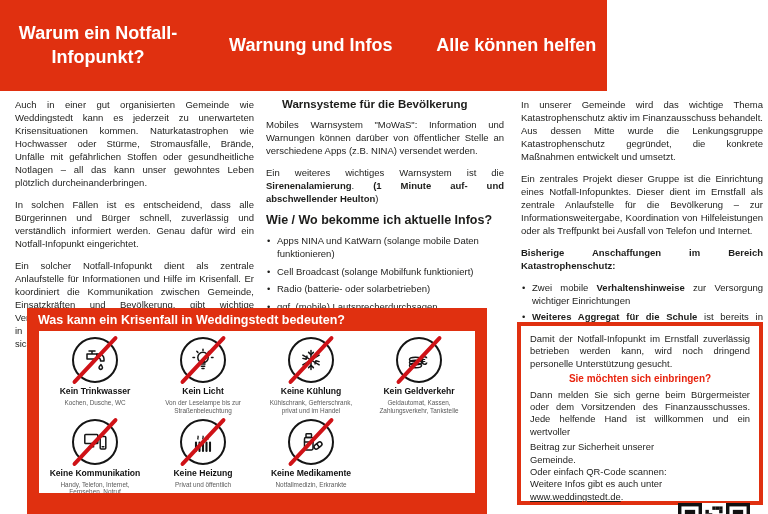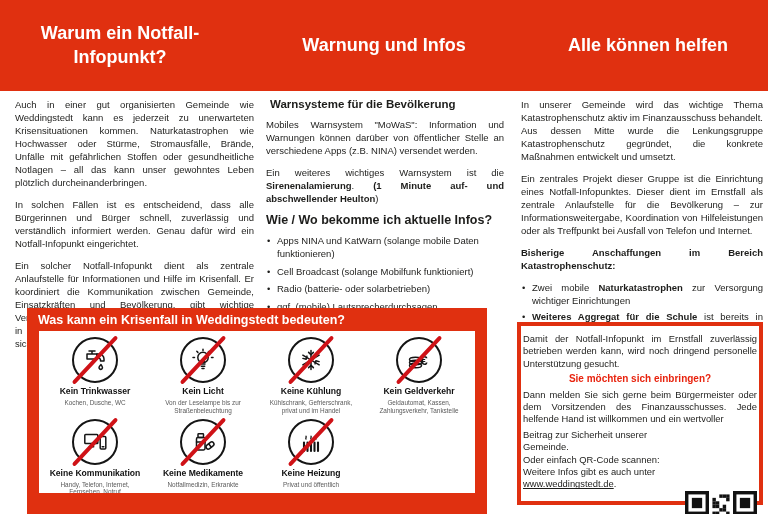--- a/index.html
+++ b/index.html
@@ -4,32 +4,32 @@
 <style>
   :root{
     --red:#e03010; --slash:#cf1217; --cta:#e8230e; --ink:#1d1d1b; --muted:#5a5a5a;
   }
   *{box-sizing:border-box;}
   html,body{margin:0;padding:0;background:#fff;}
   .page{position:relative;width:768px;height:514px;background:#fff;overflow:hidden;
         font-family:"Liberation Sans","DejaVu Sans",sans-serif;color:var(--ink);}
 
   
-  .band{position:absolute;left:0;top:0;width:768px;height:91px;background:var(--red);display:flex;gap:24px;}
+  .band{position:absolute;left:0;top:0;width:607px;height:91px;background:var(--red);display:flex;gap:24px;}
   .band-col{flex:1;display:flex;align-items:center;justify-content:center;}
   .band h1{margin:0;color:#fff;font-size:18px;font-weight:bold;text-align:center;line-height:1.28;}
   .band-col:first-child h1{width:196px;}
 
   
   .col{position:absolute;top:98px;font-size:9.5px;line-height:13px;text-align:justify;}
   .col p{margin:0 0 9px;}
   #col1{left:15px;width:239px;}
   #col2{left:266px;width:238px;}
   #col3{left:521px;width:242px;}
-  .sec-h{font-weight:bold;font-size:11.5px;margin:0 4px 7px;text-align:left;}
+  .sec-h{font-weight:bold;font-size:11.5px;margin:0 16px 7px;text-align:left;}
   .sec-h2{font-weight:bold;font-size:12.5px;margin:9px 0 7px;text-align:left;}
   ul{list-style:none;margin:0;padding:0;}
   li{position:relative;padding-left:11px;margin-bottom:4.5px;text-align:left;}
   li::before{content:"•";position:absolute;left:1px;top:0;}
   #col3 li{margin-bottom:2.5px;text-align:justify;}
   .subhead{font-weight:bold;text-align:justify;margin:0 0 4px;}
 
   
   .kbox{position:absolute;left:27px;top:308px;width:460px;height:220px;background:var(--red);}
   .kbox-title{margin:0;padding:5px 10px 0 11px;color:#fff;font-weight:bold;font-size:12.5px;line-height:15px;}
@@ -38,21 +38,21 @@
   .k-item{text-align:center;padding:1px 1px 0;}
   .k-circle{position:relative;width:46px;height:46px;margin:0 auto;border:2px solid #151515;border-radius:50%;
             display:flex;align-items:center;justify-content:center;background:#fff;}
   .k-slash{position:absolute;left:50%;top:50%;width:64px;height:4px;background:var(--slash);
            border-radius:2px;transform:translate(-50%,-50%) rotate(-47deg);}
   .k-title{font-size:8.6px;font-weight:bold;line-height:9.5px;margin-top:4px;color:#111;}
   .k-sub{font-size:6.4px;line-height:7.8px;color:var(--muted);margin-top:2.5px;padding:0 4px;}
 
   
   .infobox{position:absolute;left:517px;top:322px;width:246px;height:183px;background:#fff;
-           border:4px solid var(--red);padding:7px 2px 6px;font-size:9.4px;line-height:12.4px;text-align:justify;}
+           border:4px solid var(--red);padding:7px 9px 6px;font-size:9.4px;line-height:12.4px;text-align:justify;}
   .infobox p{margin:0 0 3px;}
   .cta{color:var(--cta);font-weight:bold;font-size:10px;margin:4px 0 1px;text-align:center;}
   .qr-row{display:flex;align-items:flex-start;margin-top:1px;flex-direction:column;}
   .qr-left{width:148px;text-align:left;}
   .qr-left p{margin:0;}
   .weblink{color:var(--ink);text-decoration:underline;cursor:pointer;}
   .qr-box{margin-left:auto;width:72px;height:72px;line-height:0;}
 
   svg.kicon{display:block;}
 </style>
@@ -90,21 +90,21 @@
       <li>Radio (batterie- oder solarbetrieben)</li>
       <li>ggf. (mobile) Lautsprecherdurchsagen</li>
     </ul>
   </div>
 
   <div class="col" id="col3">
     <p>In unserer Gemeinde wird das wichtige Thema Katastrophenschutz aktiv im Finanzausschuss behandelt. Aus dessen Mitte wurde die Lenkungsgruppe Katastrophenschutz gegründet, die konkrete Maßnahmen entwickelt und umsetzt.</p>
     <p>Ein zentrales Projekt dieser Gruppe ist die Einrichtung eines Notfall-Infopunktes. Dieser dient im Ernstfall als zentrale Anlaufstelle für die Bevölkerung – zur Informationsweitergabe, Koordination von Hilfeleistungen oder als Treffpunkt bei Ausfall von Telefon und Internet.</p>
     <p class="subhead">Bisherige Anschaffungen im Bereich Katastrophenschutz:</p>
     <ul>
-      <li><span>Zwei mobile </span><b>Naturkatastrophen</b><span> zur Versorgung wichtiger Einrichtungen</span></li>
+      <li><span>Zwei mobile </span><b>Verhaltenshinweise</b><span> zur Versorgung wichtiger Einrichtungen</span></li>
       <li><b>Weiteres Aggregat für die Schule</b><span> ist bereits in Planung</span></li>
       <li><span>Ausstattung und Hilfsmaterialien für die </span><b>Einrichtung des Notfall-Infopunktes</b></li>
     </ul>
   </div>
 
   <div class="kbox">
     <p class="kbox-title">Was kann ein Krisenfall in Weddingstedt bedeuten?</p>
     <div class="kwhite">
 
       <div class="k-item">
@@ -167,48 +167,48 @@
               <path d="M7.3 17.8h4.4M9.5 14.5v3.3"></path>
               <rect x="18.2" y="7.5" width="5.6" height="12.5" rx="1"></rect>
               <path d="M20.2 17.8h1.6"></path>
             </svg>
           <span class="k-slash"></span>
         </div>
         <div class="k-title">Keine Kommunikation</div>
         <div class="k-sub">Handy, Telefon, Internet, Fernsehen, Notruf</div>
       </div>
 
+
+      <div class="k-item">
+        <div class="k-circle">
+          <svg class="kicon" width="26" height="26" viewBox="0 0 26 26" fill="none" stroke="#151515" stroke-width="1.5" stroke-linecap="round" stroke-linejoin="round">
+              <path d="M6 13.5v8.5M9.5 13.5v8.5M13 13.5v8.5M16.5 13.5v8.5M20 13.5v8.5" stroke-width="2.1"></path>
+              <path d="M8 10c-.9-.9.9-1.9 0-2.8M13 10c-.9-.9.9-1.9 0-2.8M18 10c-.9-.9.9-1.9 0-2.8" stroke-width="1.3"></path>
+            </svg>
+          <span class="k-slash"></span>
+        </div>
+        <div class="k-title">Keine Heizung</div>
+        <div class="k-sub">Privat und öffentlich</div>
+      </div>
 
       <div class="k-item">
         <div class="k-circle">
           <svg class="kicon" width="26" height="26" viewBox="0 0 26 26" fill="none" stroke="#151515" stroke-width="1.5" stroke-linecap="round" stroke-linejoin="round">
               <rect x="6.5" y="8.5" width="8.5" height="12.5" rx="1.4"></rect>
               <rect x="8" y="4.8" width="5.5" height="3.7" rx="0.7"></rect>
               <path d="M6.5 13h8.5"></path>
               <g transform="rotate(-38 20 16.5)">
                 <rect x="15.6" y="14.3" width="8.8" height="4.4" rx="2.2"></rect>
                 <path d="M20 14.3v4.4"></path>
               </g>
             </svg>
           <span class="k-slash"></span>
         </div>
         <div class="k-title">Keine Medikamente</div>
         <div class="k-sub">Notfallmedizin, Erkrankte</div>
-      </div>
-
-      <div class="k-item">
-        <div class="k-circle">
-          <svg class="kicon" width="26" height="26" viewBox="0 0 26 26" fill="none" stroke="#151515" stroke-width="1.5" stroke-linecap="round" stroke-linejoin="round">
-              <path d="M6 13.5v8.5M9.5 13.5v8.5M13 13.5v8.5M16.5 13.5v8.5M20 13.5v8.5" stroke-width="2.1"></path>
-              <path d="M8 10c-.9-.9.9-1.9 0-2.8M13 10c-.9-.9.9-1.9 0-2.8M18 10c-.9-.9.9-1.9 0-2.8" stroke-width="1.3"></path>
-            </svg>
-          <span class="k-slash"></span>
-        </div>
-        <div class="k-title">Keine Heizung</div>
-        <div class="k-sub">Privat und öffentlich</div>
       </div>
 
     </div>
   </div>
 
   <div class="infobox">
     <p>Damit der Notfall-Infopunkt im Ernstfall zuverlässig betrieben werden kann, wird noch dringend personelle Unterstützung gesucht.</p>
     <p class="cta">Sie möchten sich einbringen?</p>
     <p>Dann melden Sie sich gerne beim Bürgermeister oder dem Vorsitzenden des Finanzausschusses. Jede helfende Hand ist willkommen und ein wertvoller</p>
     <div class="qr-row">

